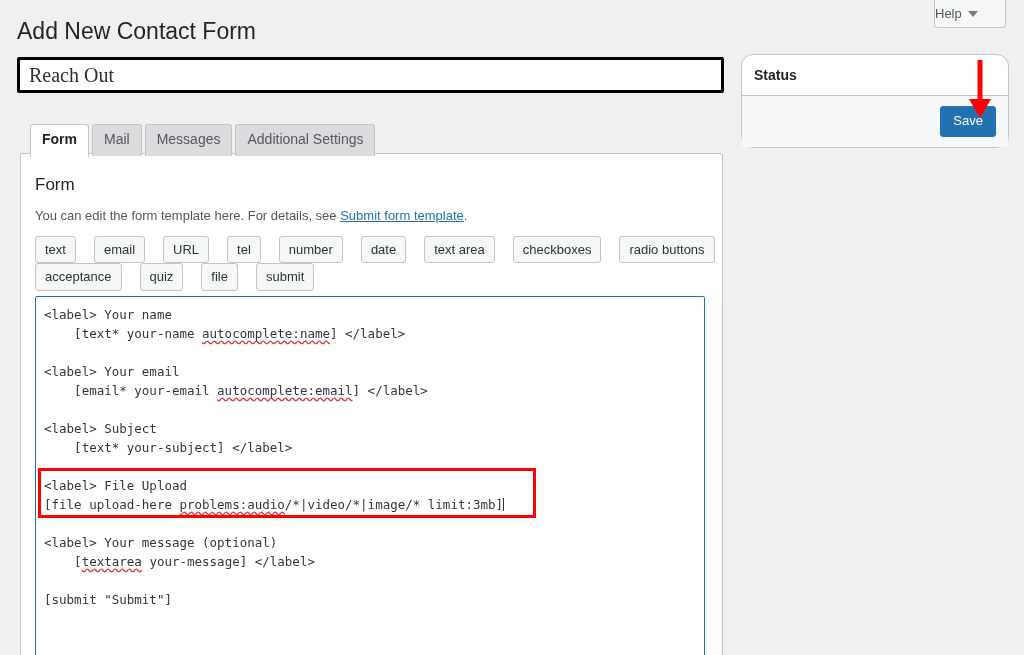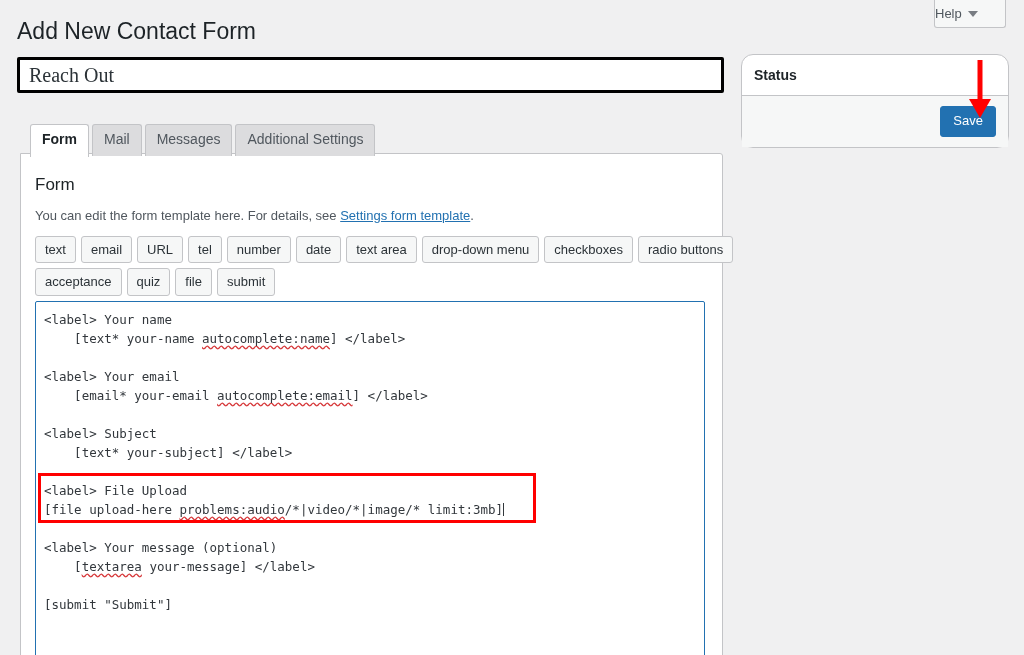--- a/index.html
+++ b/index.html
@@ -117,21 +117,21 @@
   .section-desc {
     font-size: 13px;
     color: #50575e;
     margin: 0 0 10px 0;
     line-height: 1.5;
   }
   .section-desc a { color: #2271b1; text-decoration: underline; }
 
   
   .tag-rows { margin: 0 0 5px 0; }
-  .tag-row { display: flex; gap: 5px; margin-bottom: 5px; flex-wrap: nowrap; }
+  .tag-row { display: flex; gap: 18px; flex-wrap: nowrap; }
   .tag-btn {
     background: #f6f7f7;
     border: 1px solid #c3c4c7;
     border-radius: 3px;
     color: #2c3338;
     font-size: 13px;
     line-height: 1.5;
     padding: 3px 9px;
     cursor: pointer;
     white-space: nowrap;
@@ -270,33 +270,32 @@
       <div class="tab active">Form</div>
       <div class="tab">Mail</div>
       <div class="tab">Messages</div>
       <div class="tab">Additional Settings</div>
     </div>
 
   <div class="main-panel">
     <div class="panel-inner">
       <h2 class="section-title">Form</h2>
       <p class="section-desc">
-        <span>You can edit the form template here. For details, see </span><a href="#">Settings form template</a><span>.</span>
+        <span>You can edit the form template here. For details, see </span><a href="#">Submit form template</a><span>.</span>
       </p>
 
       <div class="tag-rows">
         <div class="tag-row" id="tag-row-1">
             <button class="tag-btn">text</button>
             <button class="tag-btn">email</button>
             <button class="tag-btn">URL</button>
             <button class="tag-btn">tel</button>
             <button class="tag-btn">number</button>
             <button class="tag-btn">date</button>
             <button class="tag-btn">text area</button>
-            <button class="tag-btn">drop-down menu</button>
             <button class="tag-btn">checkboxes</button>
             <button class="tag-btn">radio buttons</button>
           </div>
         <div class="tag-row" id="tag-row-2">
             <button class="tag-btn">acceptance</button>
             <button class="tag-btn">quiz</button>
             <button class="tag-btn">file</button>
             <button class="tag-btn">submit</button>
           </div>
       </div>

